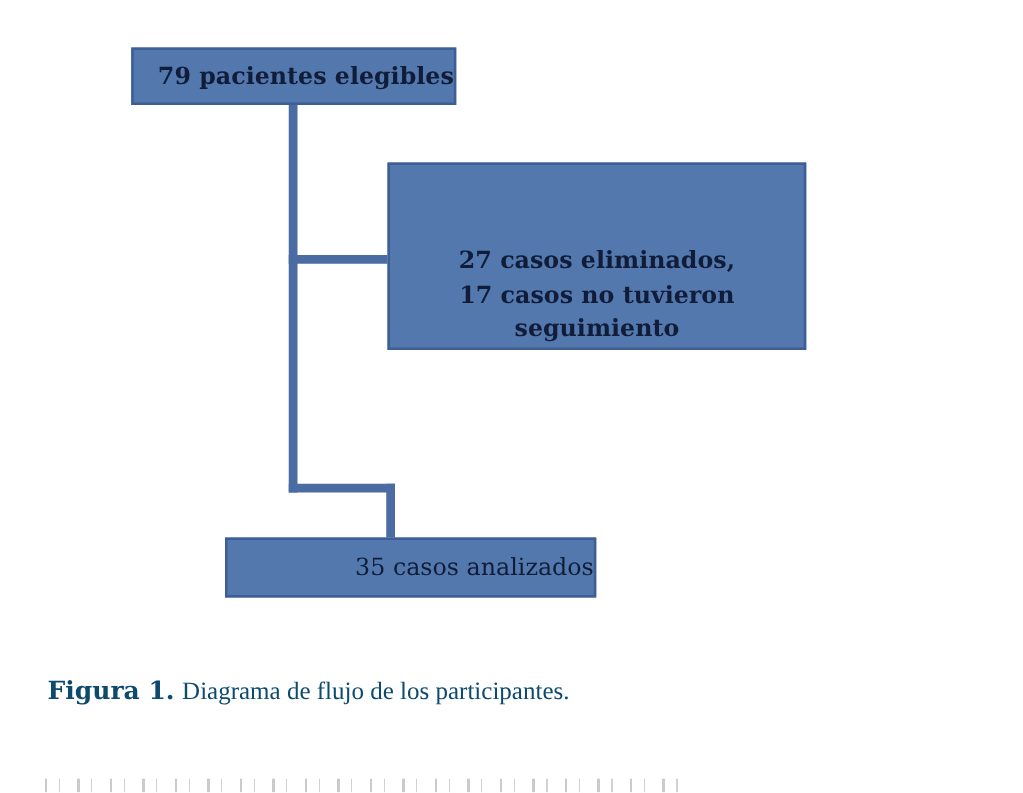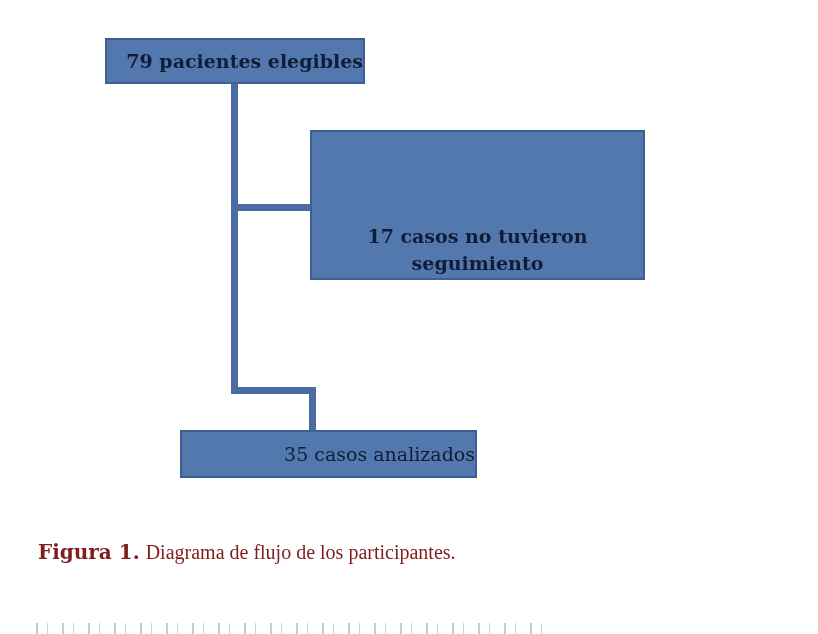--- a/index.html
+++ b/index.html
@@ -51,21 +51,21 @@
   .h-right{left:231px;top:204px;width:79px;height:7px;}
   .h-bottom{left:231px;top:387px;width:85px;height:7px;}
   .v-stub{left:309px;top:387px;width:7px;height:43px;}
   .caption{
     position:absolute;
     left:38px;top:540px;
     width:680px;
     margin:0;
     font-family:"Liberation Serif", serif;
     font-size:20px;
-    color:#7f1d1d;
+    color:#0c4a6e;
   }
   .caption .cap-bold{
     font-family:"DejaVu Serif", serif;
     font-weight:bold;
     font-size:20px;
     margin-right:6px;
   }
   .cutoff{
     position:absolute;
     left:36px;top:623px;
@@ -88,20 +88,21 @@
   <div class="conn v-main"></div>
   <div class="conn h-right"></div>
   <div class="conn h-bottom"></div>
   <div class="conn v-stub"></div>
 
   <div class="box box-top">
     <span>79 pacientes elegibles</span>
   </div>
 
   <div class="box box-right">
+    <span>27 casos eliminados,</span>
     <span>17 casos no tuvieron</span>
     <span>seguimiento</span>
   </div>
 
   <div class="box box-bottom">
     <span>35 casos analizados</span>
   </div>
 
   <p class="caption">
     <span class="cap-bold">Figura 1.</span><span>Diagrama de flujo de los participantes.</span>

